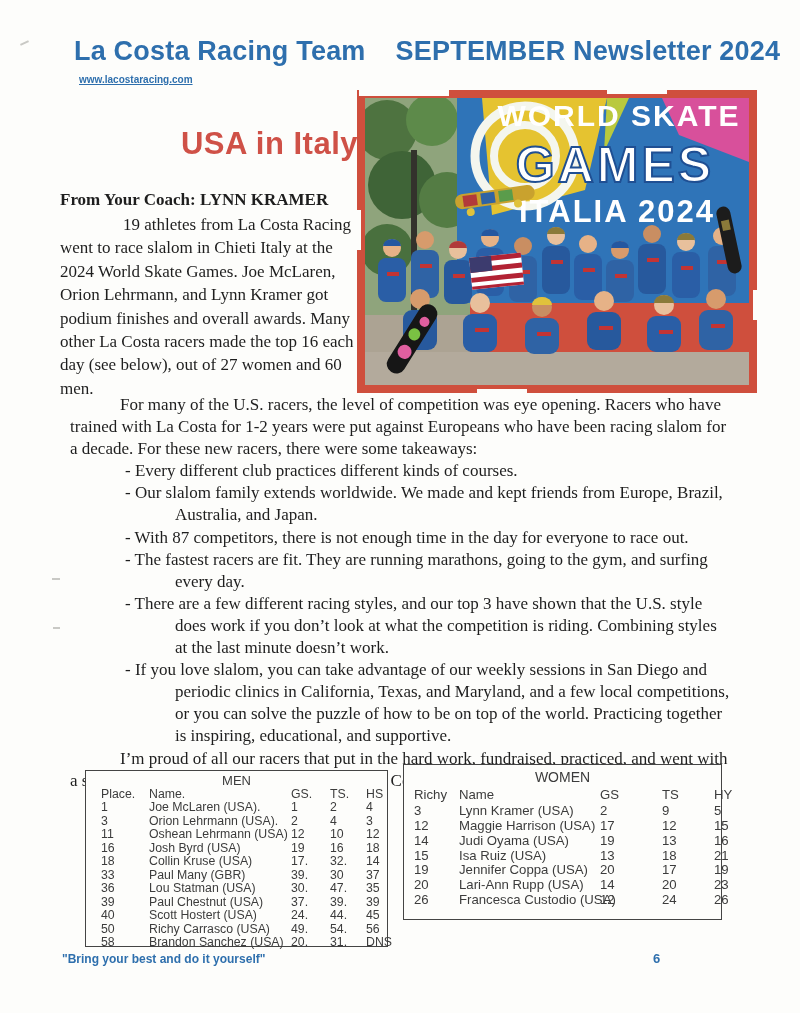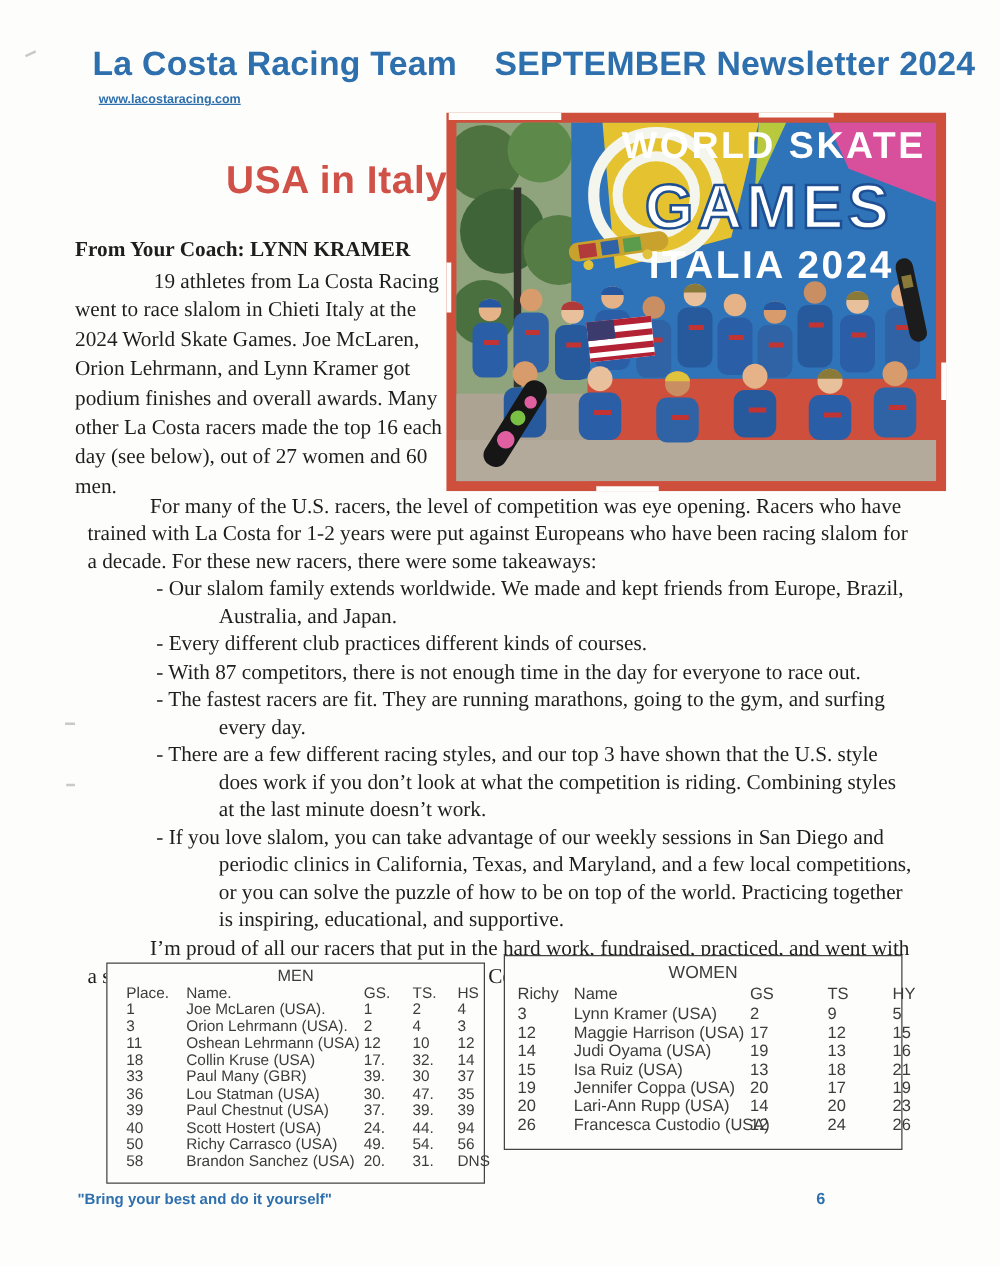--- a/index.html
+++ b/index.html
@@ -259,42 +259,43 @@
             <rect x="-20" y="-4" width="10" height="8" fill="#8a7a3a"></rect>
           </g>
         </g>
       </g>
     </svg>
   </div>
 
   <div class="main-text">
     <p class="p-indent">For many of the U.S. racers, the level of competition was eye opening. Racers who have trained with La Costa for 1-2 years were put against Europeans who have been racing slalom for a decade. For these new racers, there were some takeaways:</p>
     <div>
+        <div class="bullet">- Every different club practices different kinds of courses.</div>
         <div class="bullet">- Our slalom family extends worldwide.  We made and kept friends from Europe, Brazil, Australia, and Japan.</div>
-        <div class="bullet">- Every different club practices different kinds of courses.</div>
         <div class="bullet">- With 87 competitors, there is not enough time in the day for everyone to race out.</div>
         <div class="bullet">- The fastest racers are fit. They are running marathons, going to the gym, and surfing every day.</div>
         <div class="bullet">- There are a few different racing styles, and our top 3 have shown that the U.S. style does work if you don’t look at what the competition is riding. Combining styles at the last minute doesn’t work.</div>
         <div class="bullet">- If you love slalom, you can take advantage of our weekly sessions in San Diego and periodic clinics in California, Texas, and Maryland, and a few local competitions, or you can solve the puzzle of how to be on top of the world. Practicing together is inspiring, educational, and supportive.</div>
       </div>
     <p class="p-indent">I’m proud of all our racers that put in the hard work, fundraised, practiced, and went with a smile on their face to show the world that La Costa Racing is what it’s all about.</p>
   </div>
 
   <div class="tbox men-box">
     <div class="t-title">MEN</div>
     <div class="t-head"><span class="c c0">Place.</span><span class="c c1">Name.</span><span class="c c2">GS.</span><span class="c c3">TS.</span><span class="c c4">HS</span></div>
     <div class="t-body">
         <div class="t-row"><span class="c c0">1</span><span class="c c1">Joe McLaren (USA).</span><span class="c c2">1</span><span class="c c3">2</span><span class="c c4">4</span></div>
         <div class="t-row"><span class="c c0">3</span><span class="c c1">Orion Lehrmann (USA).</span><span class="c c2">2</span><span class="c c3">4</span><span class="c c4">3</span></div>
         <div class="t-row"><span class="c c0">11</span><span class="c c1">Oshean Lehrmann (USA)</span><span class="c c2">12</span><span class="c c3">10</span><span class="c c4">12</span></div>
+        <div class="t-row"><span class="c c0">16</span><span class="c c1">Josh Byrd (USA)</span><span class="c c2">19</span><span class="c c3">16</span><span class="c c4">18</span></div>
         <div class="t-row"><span class="c c0">18</span><span class="c c1">Collin Kruse (USA)</span><span class="c c2">17.</span><span class="c c3">32.</span><span class="c c4">14</span></div>
         <div class="t-row"><span class="c c0">33</span><span class="c c1">Paul Many (GBR)</span><span class="c c2">39.</span><span class="c c3">30</span><span class="c c4">37</span></div>
         <div class="t-row"><span class="c c0">36</span><span class="c c1">Lou Statman (USA)</span><span class="c c2">30.</span><span class="c c3">47.</span><span class="c c4">35</span></div>
         <div class="t-row"><span class="c c0">39</span><span class="c c1">Paul Chestnut (USA)</span><span class="c c2">37.</span><span class="c c3">39.</span><span class="c c4">39</span></div>
-        <div class="t-row"><span class="c c0">40</span><span class="c c1">Scott Hostert (USA)</span><span class="c c2">24.</span><span class="c c3">44.</span><span class="c c4">94</span></div>
+        <div class="t-row"><span class="c c0">40</span><span class="c c1">Scott Hostert (USA)</span><span class="c c2">24.</span><span class="c c3">44.</span><span class="c c4">45</span></div>
         <div class="t-row"><span class="c c0">50</span><span class="c c1">Richy Carrasco (USA)</span><span class="c c2">49.</span><span class="c c3">54.</span><span class="c c4">56</span></div>
         <div class="t-row"><span class="c c0">58</span><span class="c c1">Brandon Sanchez (USA)</span><span class="c c2">20.</span><span class="c c3">31.</span><span class="c c4">DNS</span></div>
       </div>
   </div>
 
   <div class="tbox women-box">
     <div class="t-title">WOMEN</div>
     <div class="t-head"><span class="c c0">Richy</span><span class="c c1">Name</span><span class="c c2">GS</span><span class="c c3">TS</span><span class="c c4">HY</span></div>
     <div class="t-body">
         <div class="t-row"><span class="c c0">3</span><span class="c c1">Lynn Kramer (USA)</span><span class="c c2">2</span><span class="c c3">9</span><span class="c c4">5</span></div>

